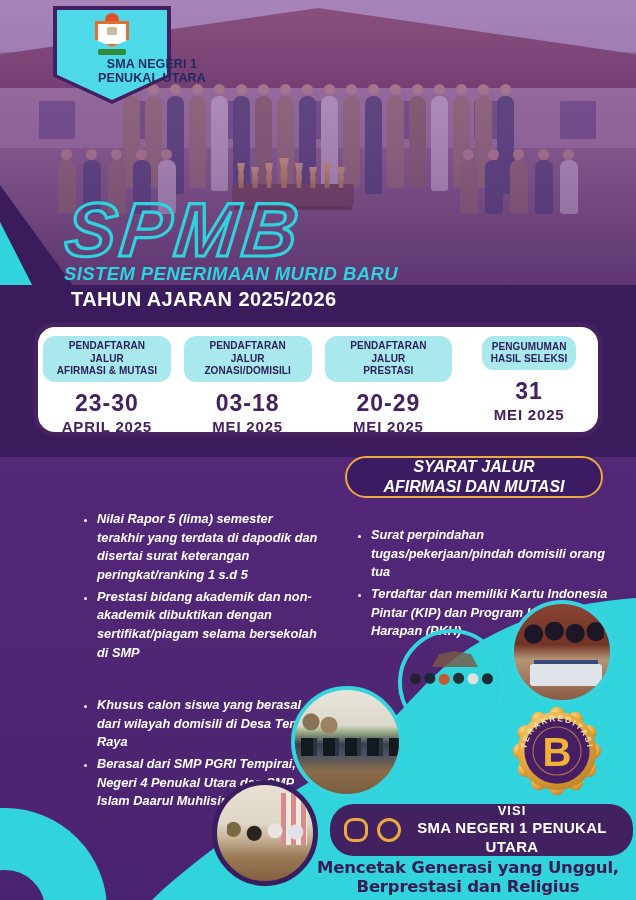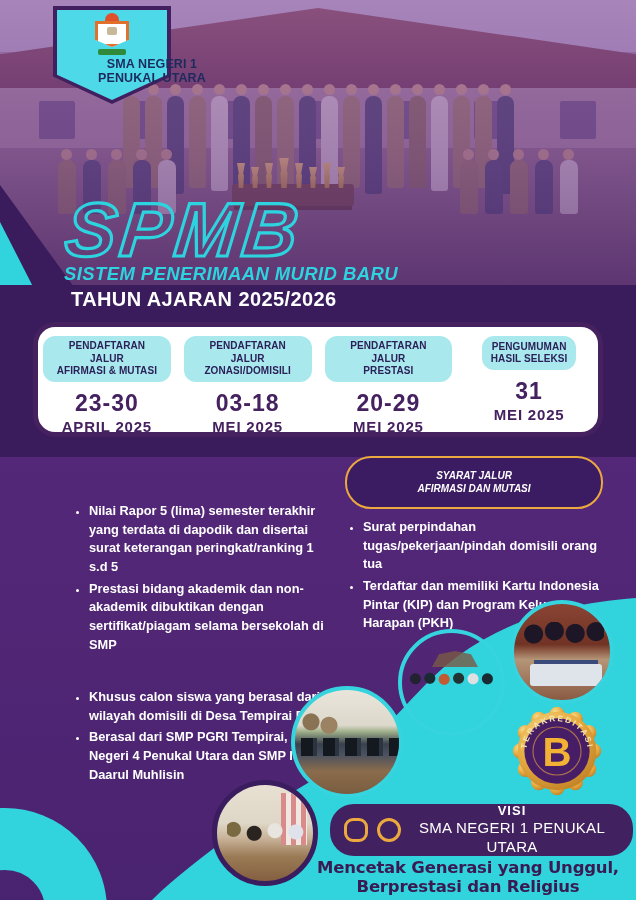--- a/index.html
+++ b/index.html
@@ -65,24 +65,24 @@
   .vdiv{width:3px;background:#45215f;margin:12px 0;border-radius:2px;}
   .pill{background:#a9e9ee;border-radius:12px;padding:4px 9px;min-height:26px;display:flex;flex-direction:column;
         justify-content:center;text-align:center;font-size:10px;font-weight:800;line-height:1.25;color:#2b2158;letter-spacing:.1px;}
   .date{margin-top:8px;font-size:23px;font-weight:900;color:#45215f;letter-spacing:1px;}
   .period{margin-top:1px;font-size:15px;font-weight:700;color:#45215f;letter-spacing:.8px;}
   
   .sec-pill{position:absolute;z-index:3;display:flex;flex-direction:column;align-items:center;justify-content:center;
             background:#3b1b62;border:2.5px solid #eba93f;border-radius:26px;color:#fff;
             font-style:italic;font-weight:800;text-align:center;box-sizing:border-box;}
   .sec-pill.prestasi{left:63px;top:458px;width:241px;height:38px;font-size:16.5px;letter-spacing:.3px;}
-  .sec-pill.afirmasi{left:345px;top:456px;width:258px;height:53px;font-size:10px;line-height:1.25;}
+  .sec-pill.afirmasi{left:345px;top:456px;width:258px;height:42px;font-size:16px;line-height:1.25;}
   .sec-pill.domisili{left:63px;top:644px;width:241px;height:38px;font-size:16.5px;letter-spacing:.3px;}
   .bullets{position:absolute;z-index:3;color:#fff;font-weight:700;font-size:12.8px;line-height:1.46;}
-  .bullets ul{margin:0;padding-left:15px;}
+  .bullets ul{margin:8px;padding-left:15px;font-style:italic;}
   .bullets li{margin-bottom:3px;}
   .bullets li::marker{color:#fff;font-size:11px;}
   .bullets.prestasi{left:74px;top:502px;width:256px;}
   .bullets.afirmasi{left:348px;top:518px;width:268px;}
   .bullets.domisili{left:74px;top:688px;width:262px;}
   
   .bottom-svg{position:absolute;left:0;top:0;z-index:2;pointer-events:none;}
   .pcircle{position:absolute;border-radius:50%;z-index:3;overflow:hidden;box-sizing:border-box;}
   .ph-girls{left:510px;top:600px;width:104px;height:104px;border:4px solid #35d4de;
      background:linear-gradient(180deg,#8a4434 0%,#713324 42%,#b59577 58%,#8a5a42 100%);}
@@ -123,21 +123,21 @@
   
   .accr{position:absolute;left:509px;top:703px;width:96px;height:96px;z-index:4;}
   
   .visi-bar{position:absolute;left:330px;top:804px;width:303px;height:52px;background:#41215f;border-radius:24px;
             display:flex;align-items:center;z-index:4;padding:0 10px 0 14px;box-sizing:border-box;}
   .visi-icons{display:flex;gap:9px;align-items:center;}
   .ic-sq{width:24px;height:24px;border:3.5px solid #eba93f;border-radius:9px;box-sizing:border-box;}
   .ic-ci{width:24px;height:24px;border:3.5px solid #eba93f;border-radius:50%;box-sizing:border-box;}
   .visi-text{flex:1;text-align:center;color:#fff;line-height:1.25;}
   .visi-label{font-size:13px;font-weight:800;letter-spacing:1px;}
-  .visi-school{font-size:15px;font-weight:400;letter-spacing:.3px;}
+  .visi-school{font-size:15px;font-weight:700;letter-spacing:.3px;}
   .tagline{position:absolute;left:296px;top:858px;width:344px;z-index:4;text-align:center;
            font-family:"DejaVu Sans",sans-serif;font-weight:700;font-size:16.5px;line-height:1.18;
            color:#3a1a52;letter-spacing:-.2px;}
 </style>
 </head>
 <body>
 
 <div class="poster">
 
   <div class="hero">

